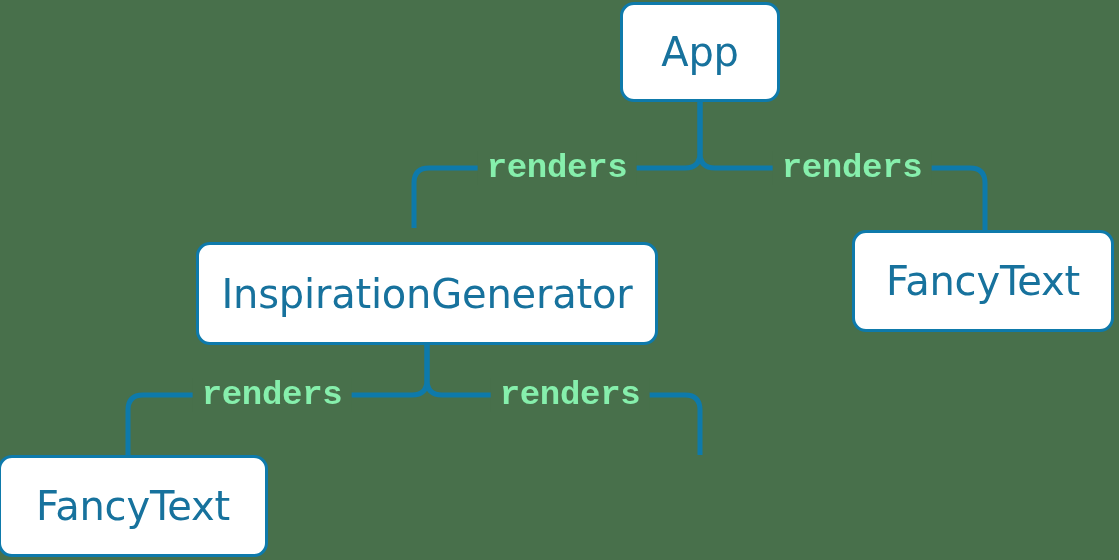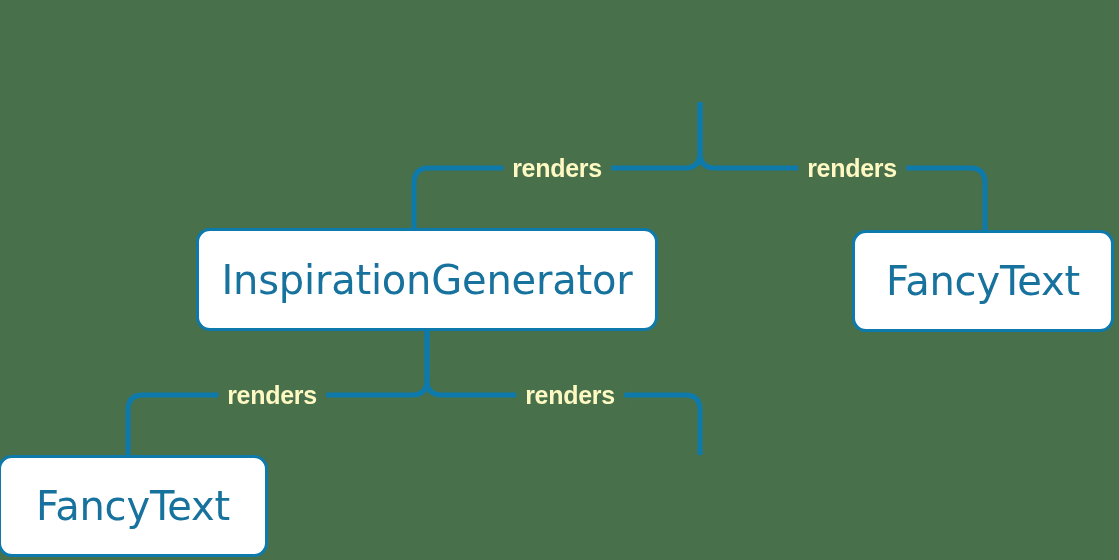--- a/index.html
+++ b/index.html
@@ -40,24 +40,24 @@
     overflow: hidden;
   }
   .node-label {
     color: #17729d;
     font-family: "DejaVu Sans", sans-serif;
     font-weight: 400;
     letter-spacing: -0.2px;
   }
   .edge-label {
     position: absolute;
-    color: #fef9c3;
+    color: #86efac;
     background: #48704b;
-    font-family: Liberation Sans, sans-serif;
-    font-size: 25px;
+    font-family: Liberation Mono, monospace;
+    font-size: 34px;
     font-weight: 600;
     letter-spacing: -0.3px;
     line-height: 1;
     padding: 0 9px;
     transform: translate(-50%, -50%);
     white-space: nowrap;
   }
 </style>
 </head>
 <body>
@@ -68,22 +68,25 @@
 
     <path d="M700 102 L700 153 Q700 168 685 168 L429 168 Q414 168 414 183 L414 228" stroke="#0e7aab" stroke-width="5" stroke-linecap="butt" fill="none"></path>
 
     <path d="M700 102 L700 153 Q700 168 715 168 L970 168 Q985 168 985 183 L985 230" stroke="#0e7aab" stroke-width="5" stroke-linecap="butt" fill="none"></path>
 
     <path d="M427 331 L427 380 Q427 395 412 395 L143 395 Q128 395 128 410 L128 455" stroke="#0e7aab" stroke-width="5" stroke-linecap="butt" fill="none"></path>
 
     <path d="M427 331 L427 380 Q427 395 442 395 L685 395 Q700 395 700 410 L700 455" stroke="#0e7aab" stroke-width="5" stroke-linecap="butt" fill="none"></path>
   </svg>
 
+  <div class="node" style="left: 620px; top: 2px; width: 160px; height: 100px; background: rgb(255, 255, 255); border-color: rgb(14, 122, 171);">
+    <span class="node-label" style="font-size: 40px; color: rgb(23, 114, 157);">App</span>
+  </div>
 
-  <div class="node" style="left: 196px; top: 228px; width: 462px; height: 103px; background: rgb(255, 255, 255); border-color: rgb(14, 122, 171);">
+  <div class="node" style="left: 196px; top: 242px; width: 462px; height: 103px; background: rgb(255, 255, 255); border-color: rgb(14, 122, 171);">
     <span class="node-label" style="font-size: 40px; color: rgb(23, 114, 157);">InspirationGenerator</span>
   </div>
 
   <div class="node" style="left: 852px; top: 230px; width: 262px; height: 102px; background: rgb(255, 255, 255); border-color: rgb(14, 122, 171);">
     <span class="node-label" style="font-size: 40px; color: rgb(23, 114, 157);">FancyText</span>
   </div>
 
   <div class="node" style="left: -2px; top: 455px; width: 270px; height: 102px; background: rgb(255, 255, 255); border-color: rgb(14, 122, 171);">
     <span class="node-label" style="font-size: 40px; color: rgb(23, 114, 157);">FancyText</span>
   </div>

